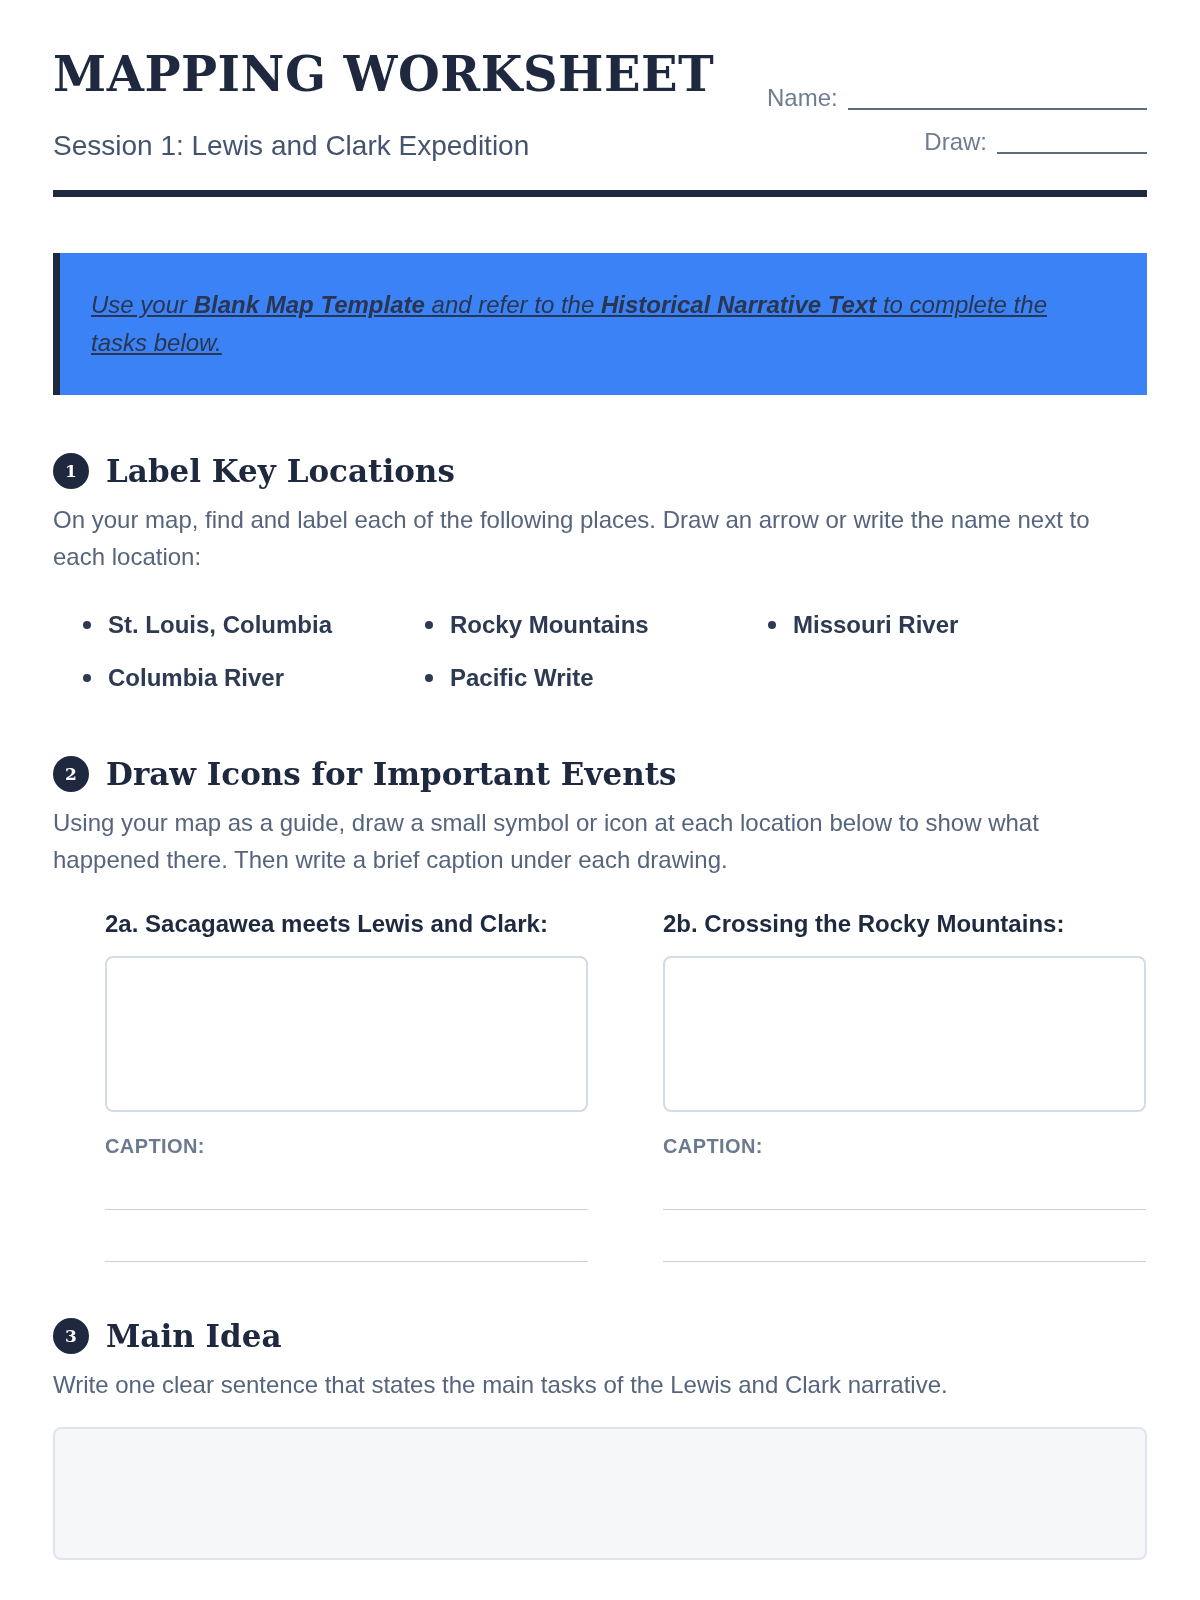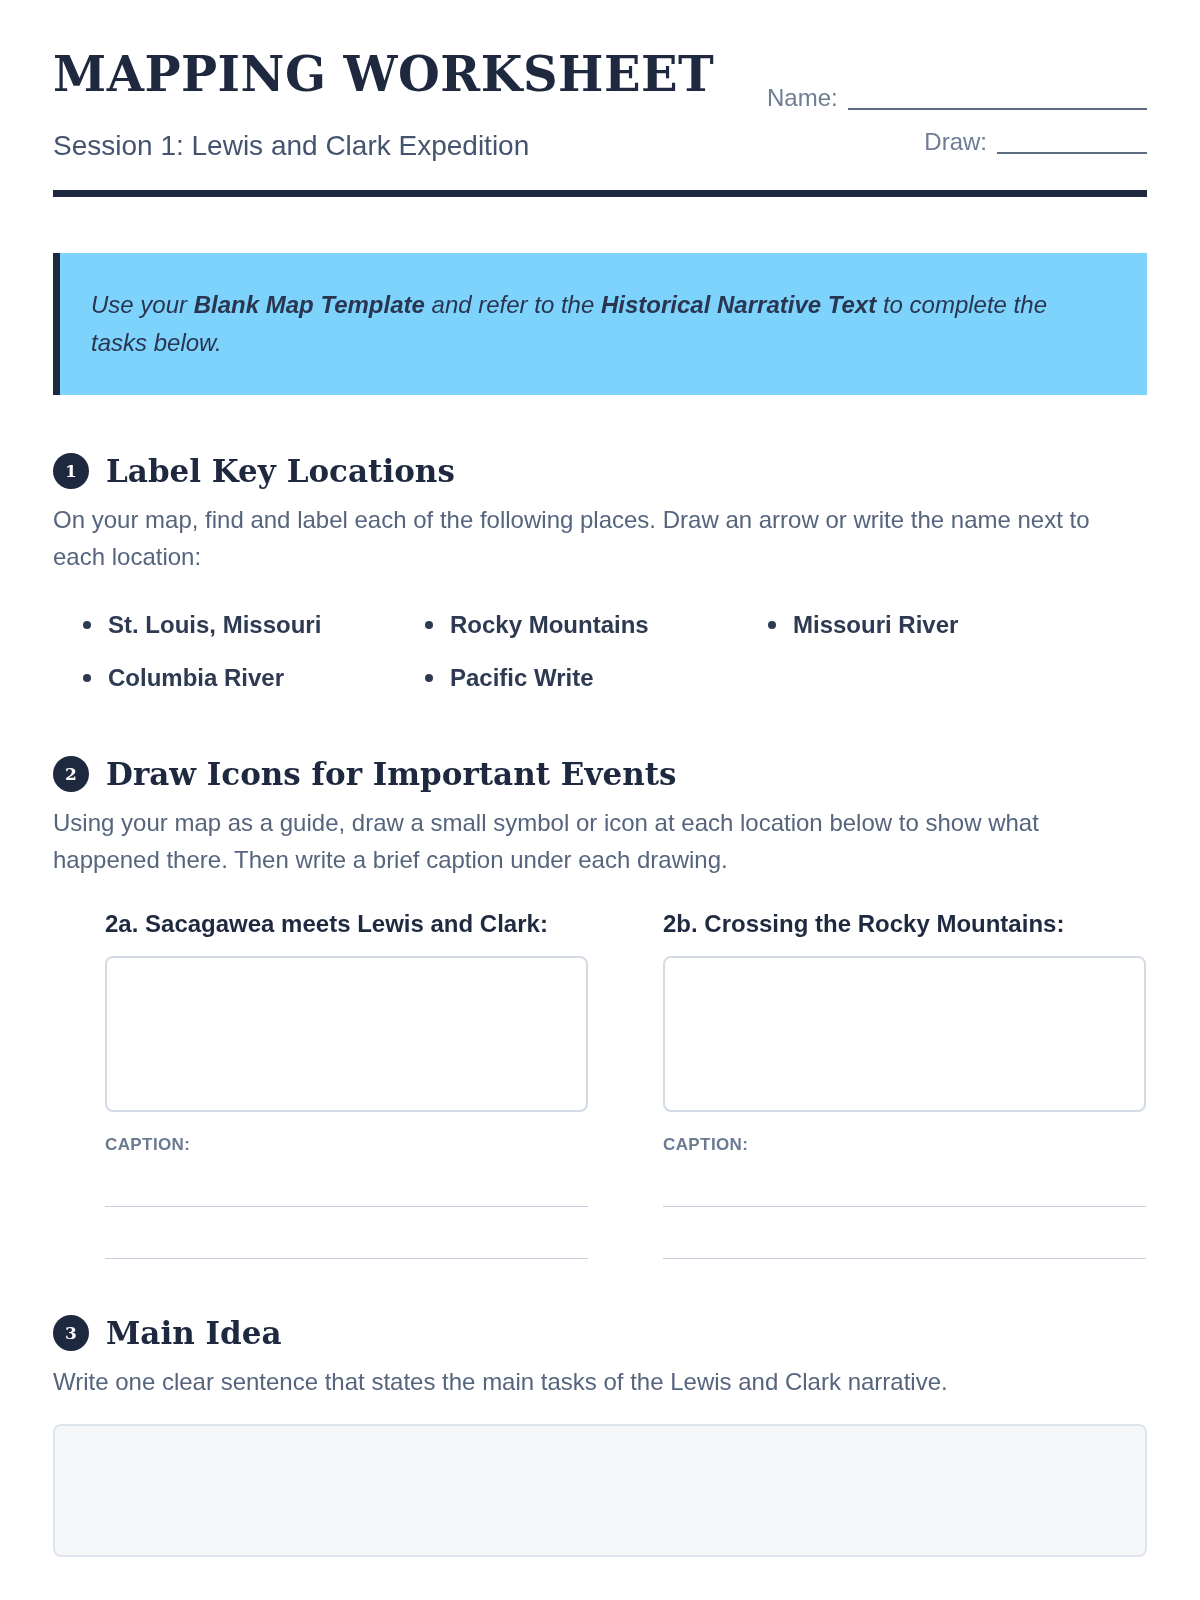--- a/index.html
+++ b/index.html
@@ -34,27 +34,28 @@
   .field-label { white-space: nowrap; padding-right: 10px; }
   .field-line { border-bottom: 2px solid #5d6b80; height: 26px; }
   .name-line { flex: 1; }
   .date-line { width: 150px; }
 
   .header-rule { margin-top: 28px; height: 7px; background: #1e2940; }
 
   
   .instruction {
     margin-top: 56px;
-    background: #7dd3fc;
+    background: #3b82f6;
     border-left: 7px solid #1e2940;
     padding: 33px 40px 33px 31px;
     font-style: italic;
     font-size: 24px;
     line-height: 38px;
     color: #2a3550;
+    text-decoration: underline;
   }
   .instruction b { font-weight: 700; }
 
   
   .section-heading { display: flex; align-items: center; gap: 17px; }
   .badge {
     width: 36px; height: 36px; border-radius: 50%;
     background: #1e2940; color: #ffffff;
     font-family: "DejaVu Serif", serif; font-weight: 700; font-size: 17px;
     display: flex; align-items: center; justify-content: center;
@@ -96,21 +97,21 @@
   .draw-label { font-size: 24px; font-weight: 700; color: #1f2a40; }
   .draw-box {
     margin-top: 18px;
     height: 156px;
     background: #ffffff;
     border: 2px solid #d3dce6;
     border-radius: 8px;
   }
   .caption-label {
     margin-top: 23px;
-    font-size: 17px;
+    font-size: 20px;
     font-weight: 700;
     letter-spacing: 0.4px;
     color: #6b7a90;
   }
   .caption-line { margin-top: 51px; border-bottom: 1px solid #c6d0de; height: 0; }
 
   
   .answer-box {
     margin-top: 24px;
     height: 133px;
@@ -149,21 +150,21 @@
 
   <div class="section-heading s1">
     <div class="badge">1</div>
     <div class="section-title">Label Key Locations</div>
   </div>
   <div class="section-desc">On your map, find and label each of the following places. Draw an arrow or write the name next to each location:</div>
 
   <div class="bullet-grid">
     <div class="bullet-item">
       <span class="bullet-dot"></span>
-      <span>St. Louis, Missouri</span>
+      <span>St. Louis, Columbia</span>
     </div>
     <div class="bullet-item">
       <span class="bullet-dot"></span>
       <span>Rocky Mountains</span>
     </div>
     <div class="bullet-item">
       <span class="bullet-dot"></span>
       <span>Missouri River</span>
     </div>
     <div class="bullet-item">

